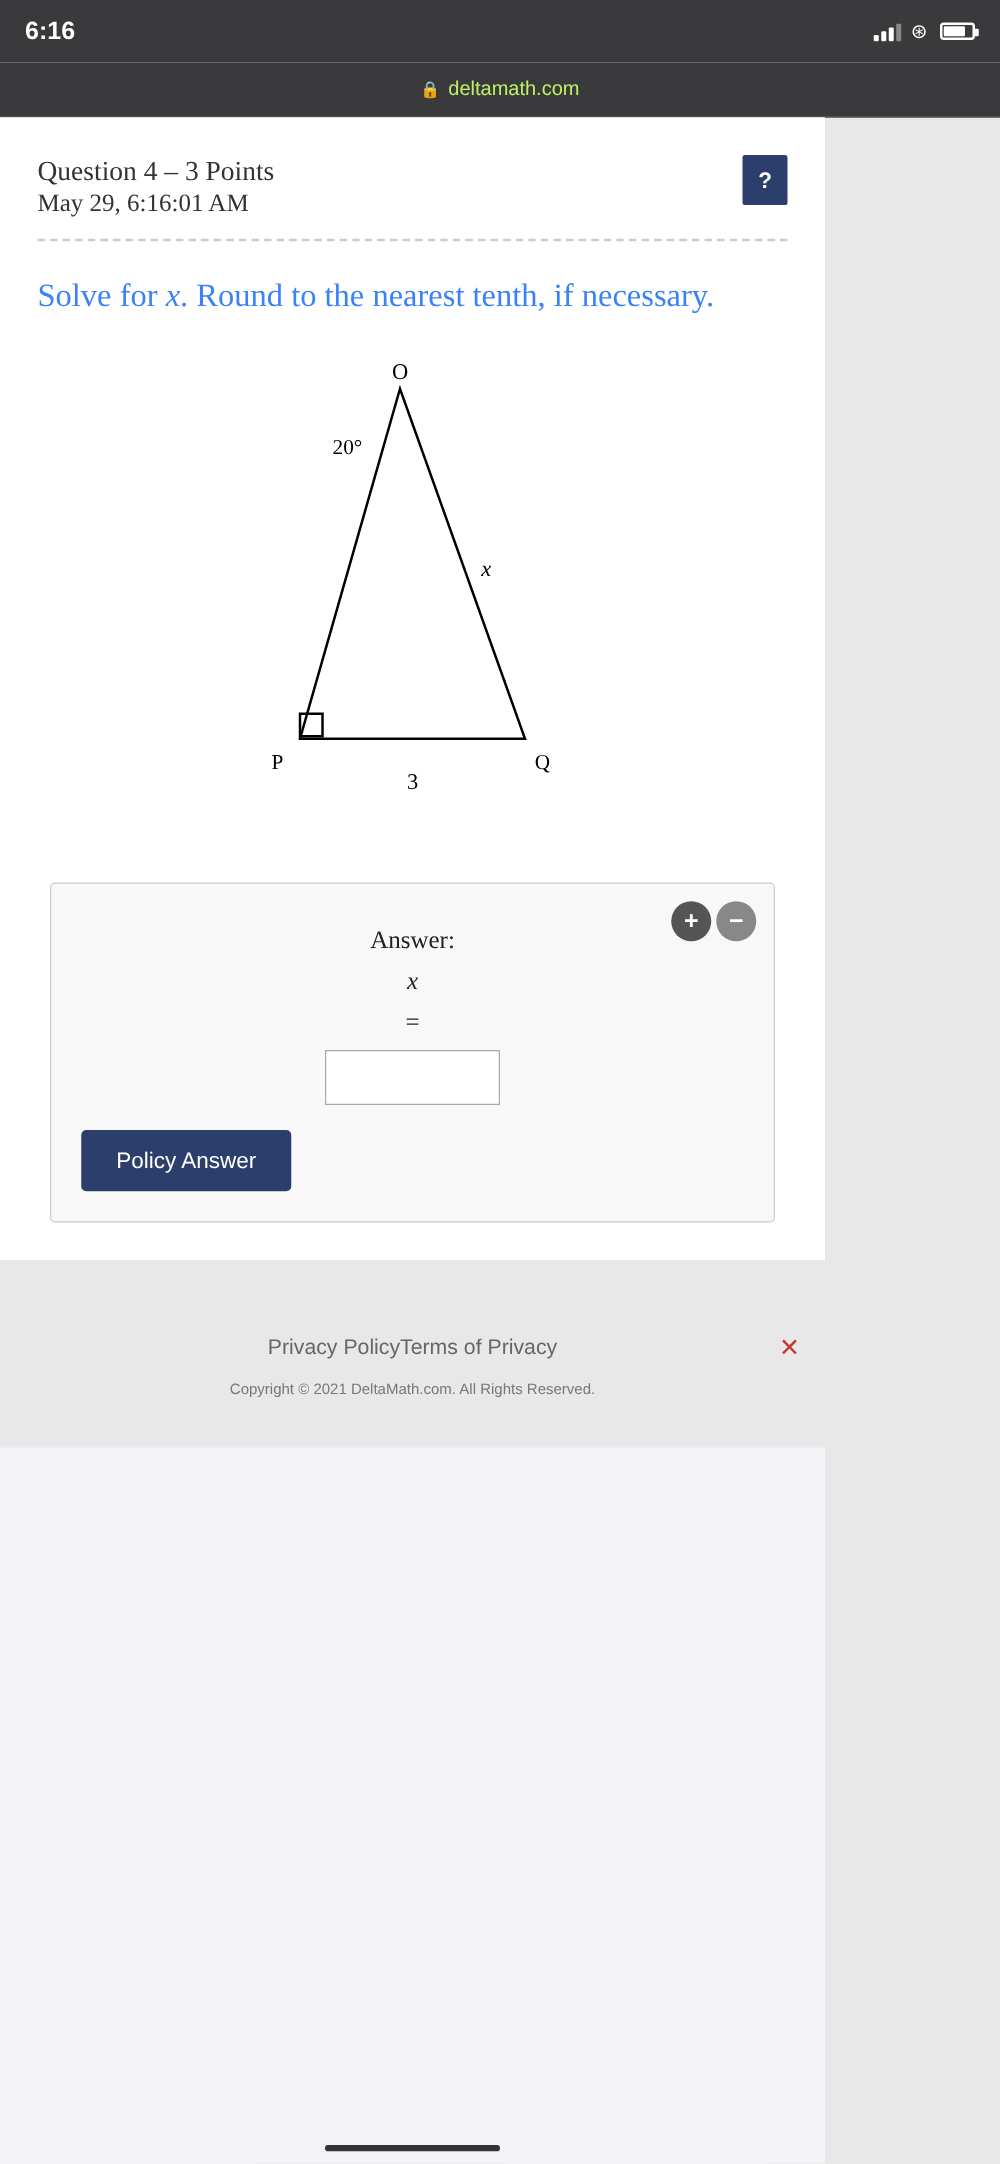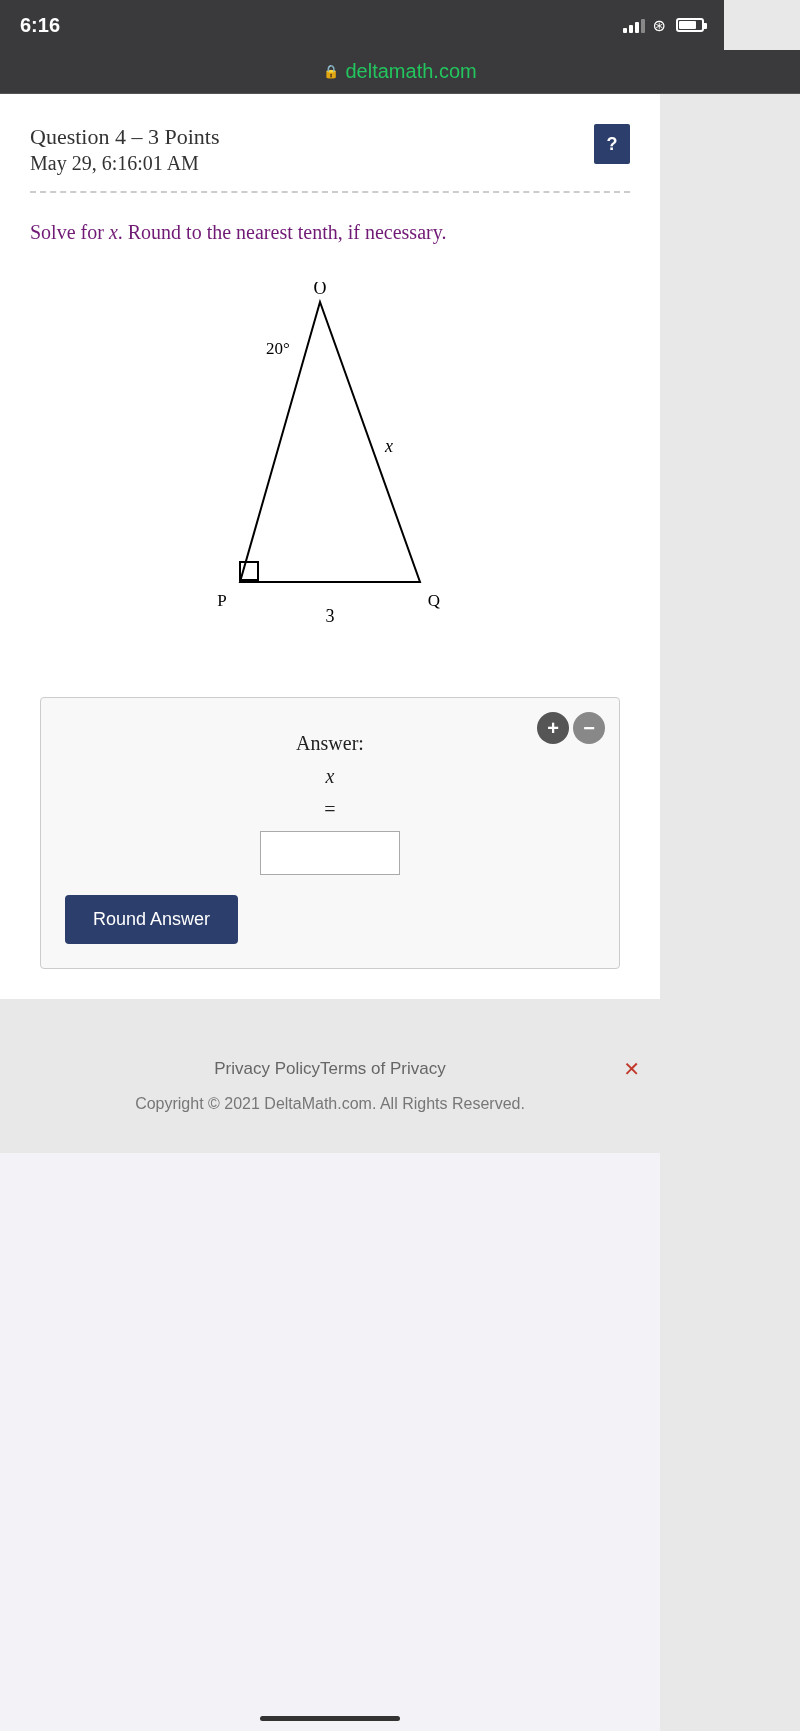--- a/index.html
+++ b/index.html
@@ -8,21 +8,21 @@
     body {
       width: 800px;
       min-height: 1731px;
       background: #e8e8e8;
       font-family: -apple-system, BlinkMacSystemFont, 'Segoe UI', Arial, sans-serif;
       position: relative;
     }
 
     
     .status-bar {
-      width: 724px;
+      width: 800px;
       height: 50px;
       background: #3a3a3c;
       display: flex;
       align-items: center;
       justify-content: space-between;
       padding: 0 20px;
       position: relative;
     }
 
     .status-time {
@@ -97,22 +97,22 @@
       gap: 6px;
       border-bottom: 1px solid #555;
     }
 
     .lock-icon {
       color: #aaa;
       font-size: 13px;
     }
 
     .address-text {
-      color: #22c55e;
-      font-size: 20px;
+      color: #bef264;
+      font-size: 16px;
     }
 
     
     .main-content {
       width: 660px;
       background: #f2f2f7;
       min-height: calc(1731px - 94px);
       position: relative;
     }
 
@@ -164,22 +164,22 @@
     }
 
     .divider {
       border: none;
       border-top: 2px dashed #ccc;
       margin: 16px 0 24px 0;
     }
 
     
     .problem-text {
-      font-size: 20px;
-      color: #701a75;
+      font-size: 26px;
+      color: #3b82f6;
       line-height: 1.5;
       font-family: Georgia, serif;
       margin-bottom: 30px;
     }
 
     
     .diagram-container {
       display: flex;
       justify-content: center;
       align-items: center;
@@ -296,21 +296,21 @@
     .footer-close {
       position: absolute;
       right: 20px;
       color: #c0392b;
       font-size: 20px;
       cursor: pointer;
     }
 
     .footer-copyright {
       color: #777;
-      font-size: 16px;
+      font-size: 12px;
       margin-top: 12px;
     }
 
     
     .home-indicator {
       position: absolute;
       bottom: 10px;
       left: 50%;
       transform: translateX(-50%);
       width: 140px;
@@ -394,21 +394,21 @@
         <button class="answer-btn-minus">−</button>
       </div>
 
       <div class="answer-row">
         <span class="answer-label">Answer:</span>
         <span class="answer-equals"><em>x</em></span>
         <span class="answer-equals">=</span>
         <input class="answer-input" type="text" style="">
       </div>
 
-      <button class="submit-btn">Round Answer</button>
+      <button class="submit-btn">Policy Answer</button>
     </div>
 
   </div>
 
   <div class="footer-area" style="position: relative;">
     <div class="footer-links">
       <a class="footer-link">Privacy Policy</a>
       <a class="footer-link">Terms of Privacy</a>
       <span class="footer-close">✕</span>
     </div>

